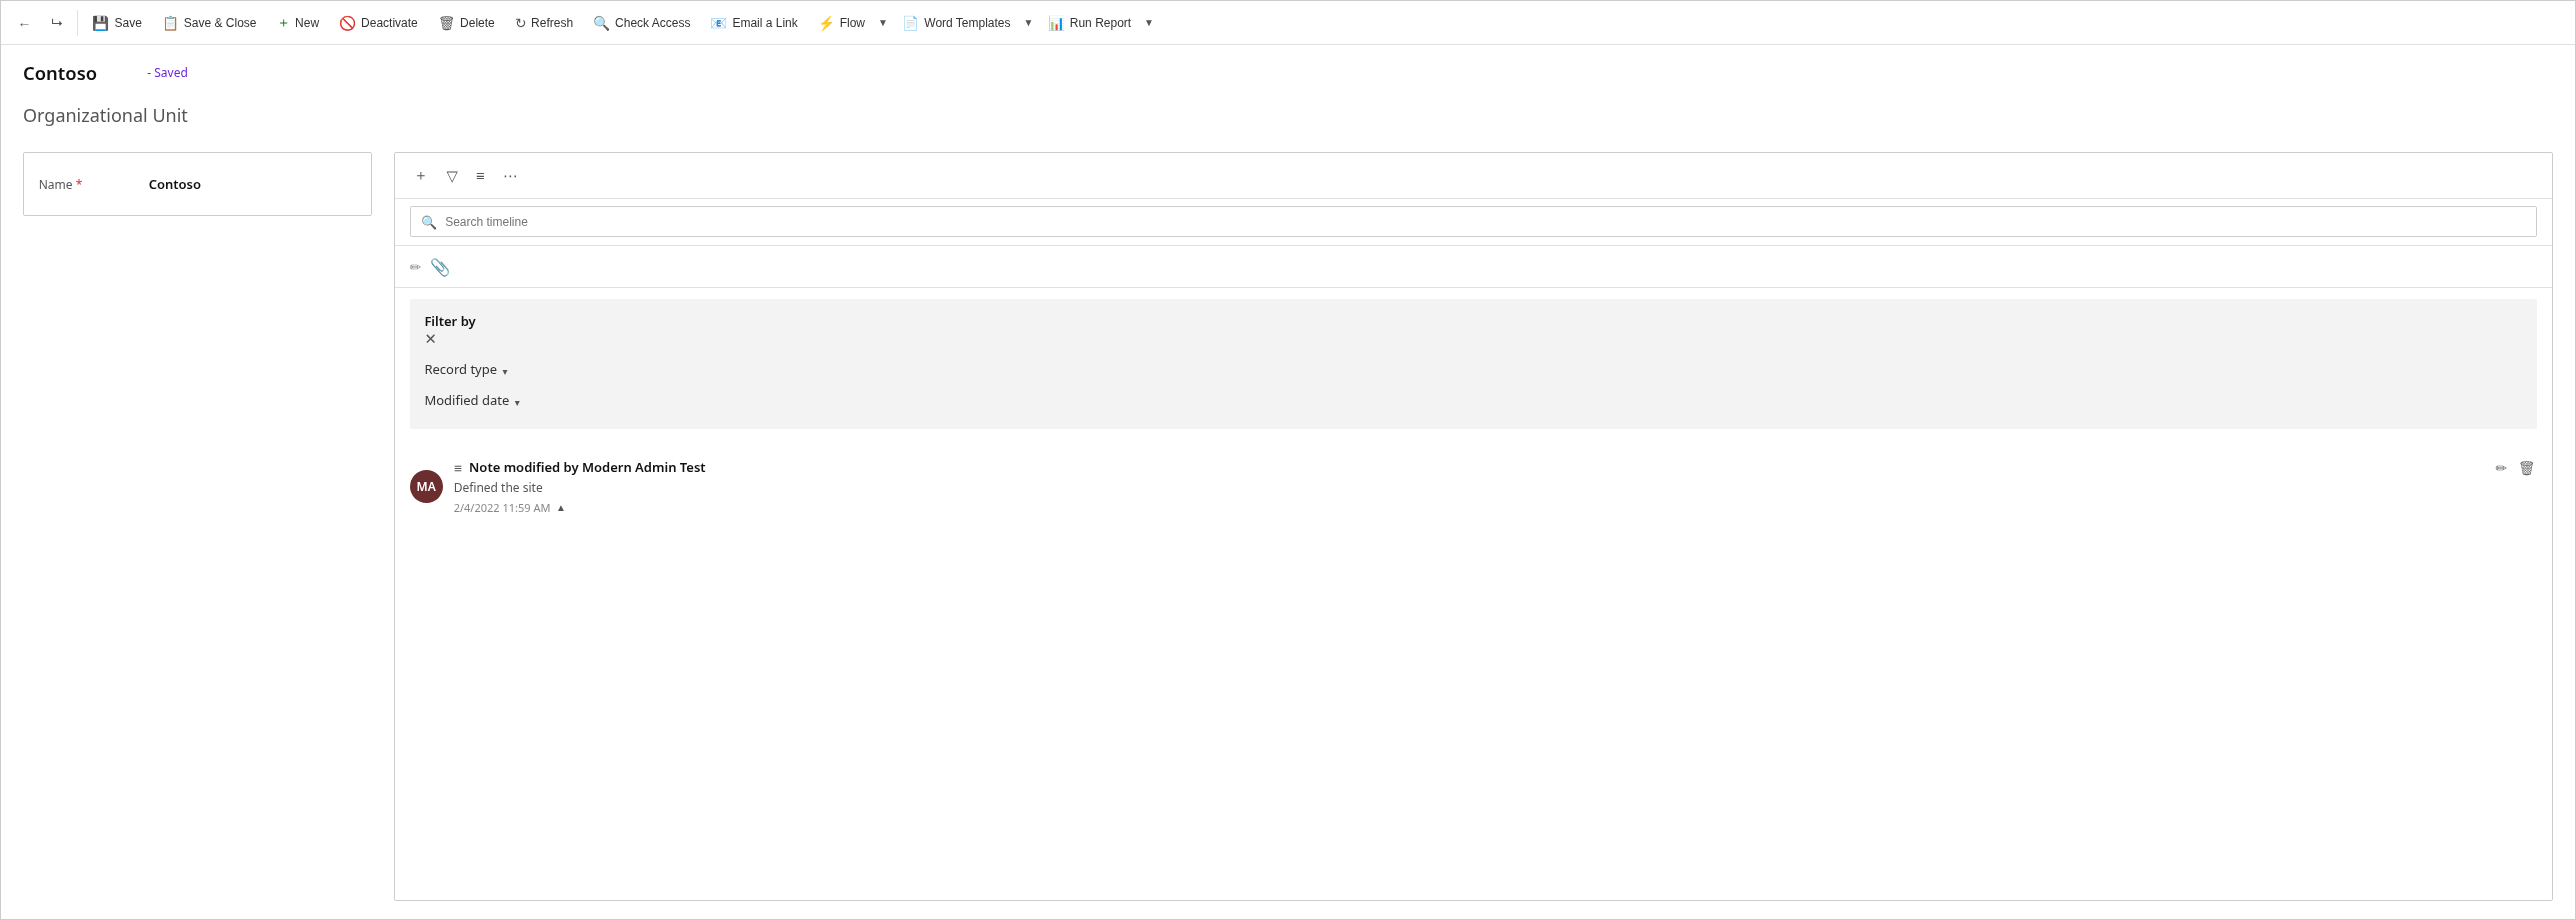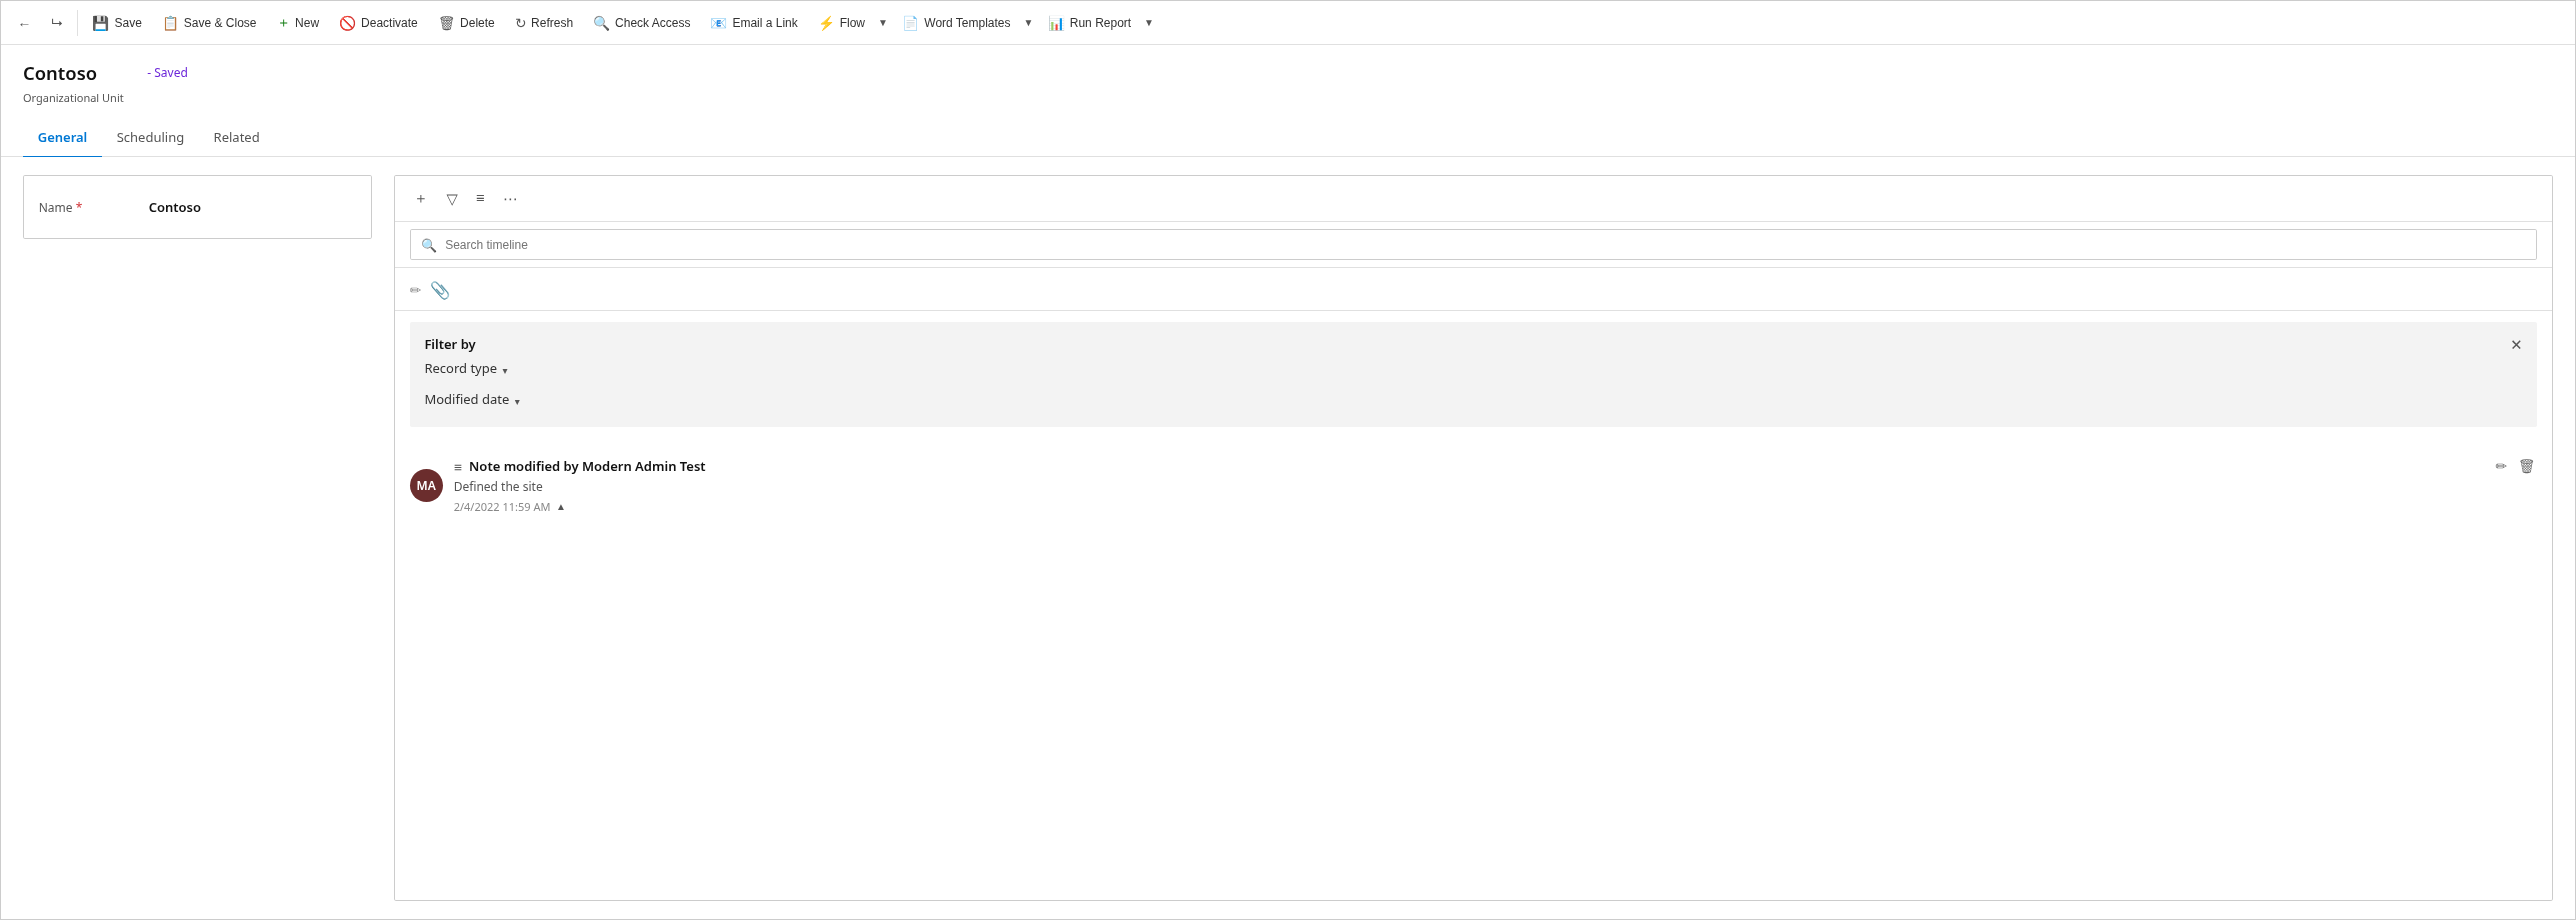--- a/index.html
+++ b/index.html
@@ -83,23 +83,23 @@
       font-size: 18.4px;
       font-weight: 600;
       color: #111;
     }
     .page-saved-badge {
       font-size: 12px;
       color: #6d28d9;
       margin-left: 41px;
     }
     .page-subtitle {
-      font-size: 11px;
-      color: #555;
-      margin-top: 5px;
+      font-size: 18px;
+      color: #555;
+      margin-top: 18px;
     }
 
     
     .tabs-bar {
       display: flex;
       gap: 0;
       padding: 0 22px;
       border-bottom: 0.9px solid #e0e0e0;
       margin-top: 7.3px;
     }
@@ -233,23 +233,24 @@
     
     .filter-panel {
       margin: 11px 14.7px;
       background: #f3f3f3;
       border-radius: 1.8px;
       padding: 13px 14.7px;
       position: relative;
     }
     .filter-header {
       display: flex;
-      align-items: flex-end;
+      align-items: flex-start;
       justify-content: space-between;
-      margin-bottom: 0;
+      margin-bottom: 7px;
+      flex-direction: column;
     }
     .filter-title {
       font-size: 13px;
       font-weight: 600;
       color: #111;
     }
     .filter-close-btn {
       background: none;
       border: none;
       cursor: pointer;
@@ -426,31 +427,20 @@
   </div>
 
   <div class="page-header">
     <div class="page-title-row">
       <span class="page-title">Contoso</span>
       <span class="page-saved-badge">- Saved</span>
     </div>
     <div class="page-subtitle">Organizational Unit</div>
   </div>
 
-  <div class="tabs-bar">
-    <div class="tab-item active">
-      <span>General</span>
-    </div>
-    <div class="tab-item">
-      <span>Scheduling</span>
-    </div>
-    <div class="tab-item">
-      <span>Related</span>
-    </div>
-  </div>
 
   <div class="main-content">
 
     <div class="form-panel">
       <div class="form-section">
         <div class="form-field">
           <div class="field-label">
             <span>Name</span>
             <span class="field-required"> *</span>
           </div>

